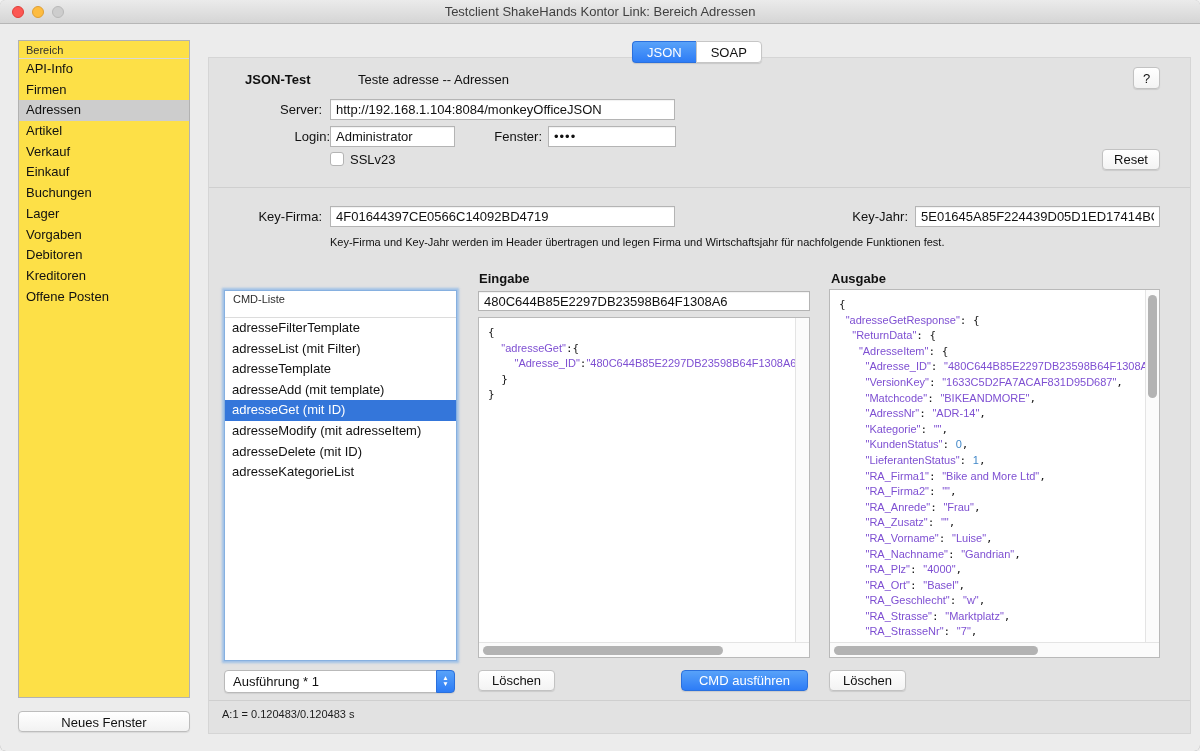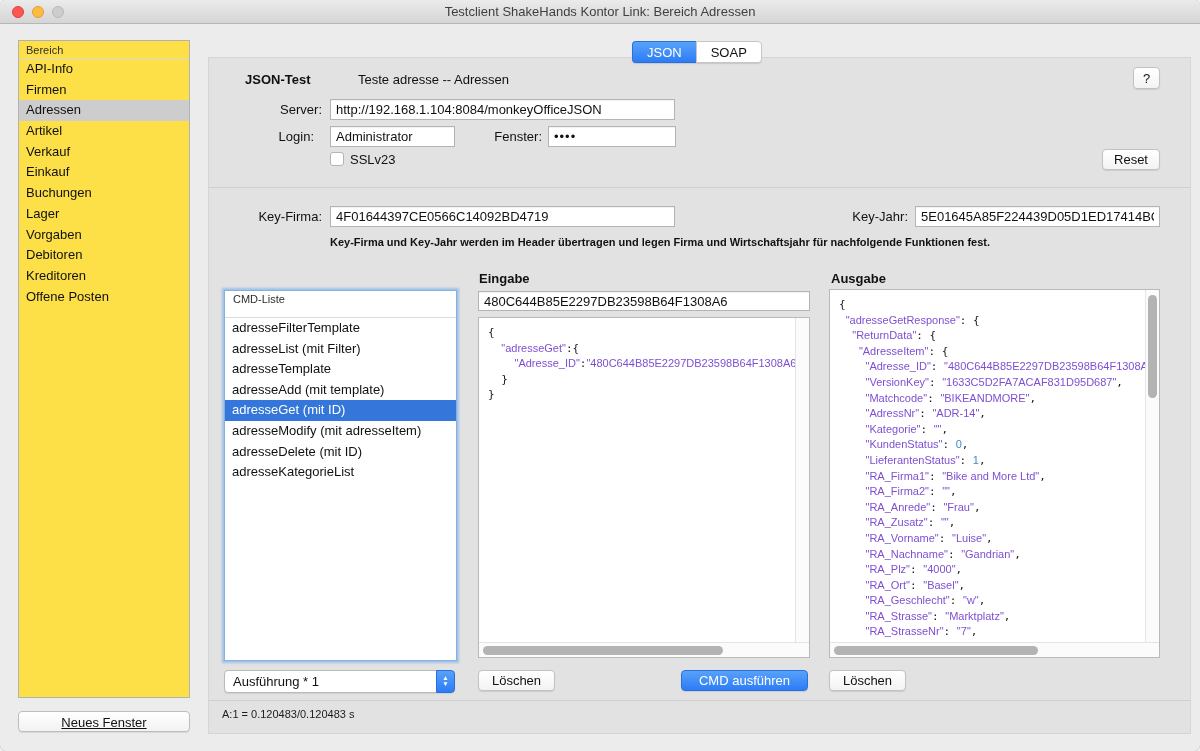--- a/index.html
+++ b/index.html
@@ -10,21 +10,21 @@
   .traffic{position:absolute;top:6px;width:12px;height:12px;border-radius:50%;}
   #tl-close{left:12px;background:#fc5753;border:1px solid #df3e38;}
   #tl-min{left:32px;background:#fdbc40;border:1px solid #de9f34;}
   #tl-zoom{left:52px;background:#cdcdcd;border:1px solid #b8b8b8;}
   #title-text{position:absolute;left:0;right:0;top:4px;text-align:center;font-size:13px;color:#3f3f3f;}
   
   #side-box{position:absolute;left:18px;top:40px;width:172px;height:658px;background:#fde047;border:1px solid #b2b2b2;}
   #side-header{height:18px;line-height:18px;font-size:11px;color:#2e2e2e;padding-left:7px;border-bottom:1px solid #d8d8d8;}
   #side-list .row{height:20.7px;line-height:20.7px;font-size:13px;color:#111;padding-left:7px;white-space:nowrap;overflow:hidden;}
   #side-list .row.sel{background:#cdcdcd;}
-  #new-window-btn{position:absolute;left:18px;top:711px;width:172px;height:21px;border:1px solid #bdbdbd;border-radius:4px;background:linear-gradient(#ffffff,#f2f2f2);font-size:13px;line-height:19px;color:#111;box-shadow:0 1px 1px rgba(0,0,0,.08);text-decoration:underline;}
+  #new-window-btn{position:absolute;left:18px;top:711px;width:172px;height:21px;border:1px solid #bdbdbd;border-radius:4px;background:linear-gradient(#ffffff,#f2f2f2);font-size:13px;line-height:19px;color:#111;box-shadow:0 1px 1px rgba(0,0,0,.08);}
   
   #main-panel{position:absolute;left:208px;top:57px;width:983px;height:677px;background:#e2e2e2;border:1px solid #d5d5d5;}
   .divider{position:absolute;left:209px;width:981px;height:1px;background:#cfcfcf;}
   
   #tabs{position:absolute;left:632px;top:41px;height:22px;display:flex;z-index:5;box-shadow:0 1px 1px rgba(0,0,0,.12);border-radius:4px;}
   .tab{height:22px;padding:0 14px;font-size:13px;line-height:21px;background:#fff;border:1px solid #c6c6c6;color:#111;}
   .tab:first-child{border-radius:4px 0 0 4px;border-right:none;}
   .tab:last-child{border-radius:0 4px 4px 0;}
   .tab.sel{background:linear-gradient(#58a2f9,#2d7cf6);border-color:#2a70dd;color:#fff;}
   
@@ -98,36 +98,36 @@
     <div class="tab">SOAP</div>
   </div>
 
   <div class="lbl bold" style="left:245px;top:72px;">JSON-Test</div>
   <div class="lbl" style="left:358px;top:72px;">Teste adresse -- Adressen</div>
   <button id="help-btn" class="btn">?</button>
 
   <div class="lbl r" style="left:230px;top:102px;width:92px;">Server:</div>
   <input class="tfield" style="left: 330px; top: 99px; width: 345px;" value="http://192.168.1.104:8084/monkeyOfficeJSON">
 
-  <div class="lbl r" style="left:222px;top:129px;width:92px;">Login:</div>
+  <div class="lbl r" style="left:238px;top:129px;width:92px;">Login:</div>
   <input class="tfield" style="left: 330px; top: 126px; width: 125px;" value="Administrator">
   <div class="lbl r" style="left:462px;top:129px;width:80px;">Fenster:</div>
   <input class="tfield" style="left: 548px; top: 126px; width: 128px; letter-spacing: 1px;" value="••••">
 
   <div id="ssl-check"></div>
   <div class="lbl" style="left:350px;top:152px;">SSLv23</div>
   <button id="reset-btn" class="btn">Reset</button>
 
   <div class="divider" style="top:187px;"></div>
 
   <div class="lbl r" style="left:230px;top:209px;width:92px;">Key-Firma:</div>
   <input class="tfield" style="left: 330px; top: 206px; width: 345px;" value="4F01644397CE0566C14092BD4719">
   <div class="lbl r" style="left:838px;top:209px;width:70px;">Key-Jahr:</div>
   <input class="tfield" style="left: 915px; top: 206px; width: 245px;" value="5E01645A85F224439D05D1ED17414BC9E221AAEFEFE579">
-  <div class="lbl" style="left:330px;top:236px;font-size:11px;font-weight:bold;">Key-Firma und Key-Jahr werden im Header übertragen und legen Firma und Wirtschaftsjahr für nachfolgende Funktionen fest.</div>
+  <div class="lbl" style="left:330px;top:236px;font-size:11px;">Key-Firma und Key-Jahr werden im Header übertragen und legen Firma und Wirtschaftsjahr für nachfolgende Funktionen fest.</div>
 
   <div id="cmd-box">
     <div id="cmd-header">CMD-Liste</div>
     <div id="cmd-list">
         <div class="row">adresseFilterTemplate</div>
         <div class="row">adresseList (mit Filter)</div>
         <div class="row">adresseTemplate</div>
         <div class="row">adresseAdd (mit template)</div>
         <div class="row sel">adresseGet (mit ID)</div>
         <div class="row">adresseModify (mit adresseItem)</div>

